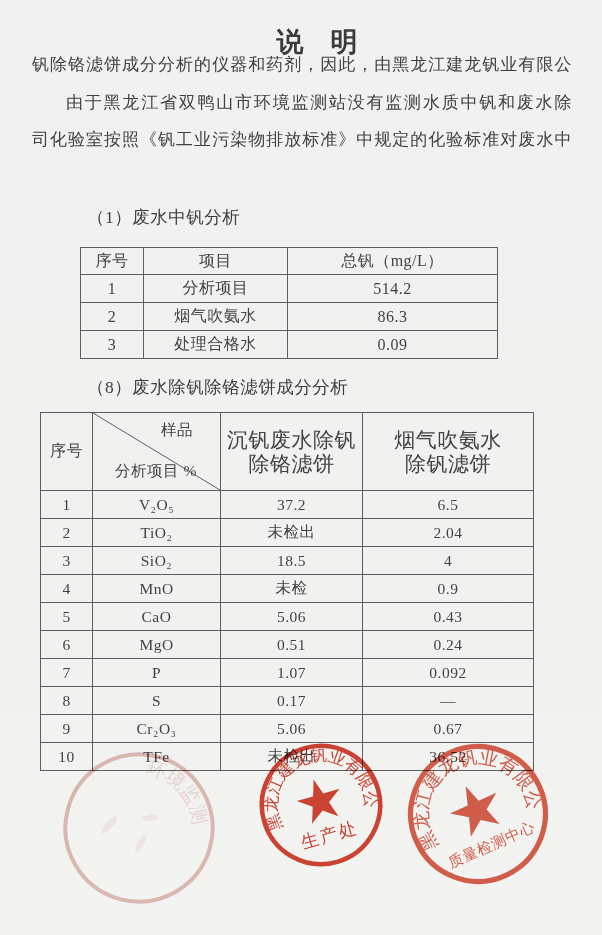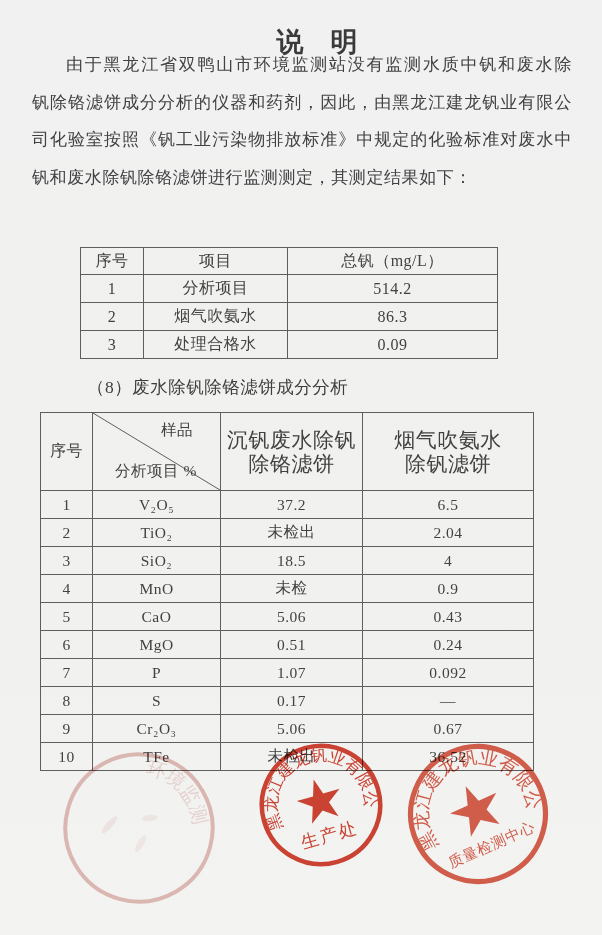--- a/index.html
+++ b/index.html
@@ -66,26 +66,26 @@
   .stamp-right{left:404px;top:740px;width:148px;height:148px;color:#d5452f;opacity:.85;transform:rotate(-24deg);}
 </style>
 </head>
 <body>
 
 <div class="page">
 
   <h1 class="page-title">说　明</h1>
 
   <div class="para">
+    <span class="line just">钒除铬滤饼成分分析的仪器和药剂，因此，由黑龙江建龙钒业有限公</span>
     <span class="line indent just">由于黑龙江省双鸭山市环境监测站没有监测水质中钒和废水除</span>
-    <span class="line just">钒除铬滤饼成分分析的仪器和药剂，因此，由黑龙江建龙钒业有限公</span>
     <span class="line just">司化验室按照《钒工业污染物排放标准》中规定的化验标准对废水中</span>
-    <span class="line">钒和废水除钒除铬滤饼进行监测测定，其测定结果如下：</span>
   </div>
 
+  <div class="sec-heading h1pos">（1）废水中钒分析</div>
 
   <table class="t1">
     <colgroup>
         <col style="width:63px">
         <col style="width:144px">
         <col style="width:210px">
       </colgroup>
     <tbody>
         <tr class="hrow">
       <th>序号</th>

